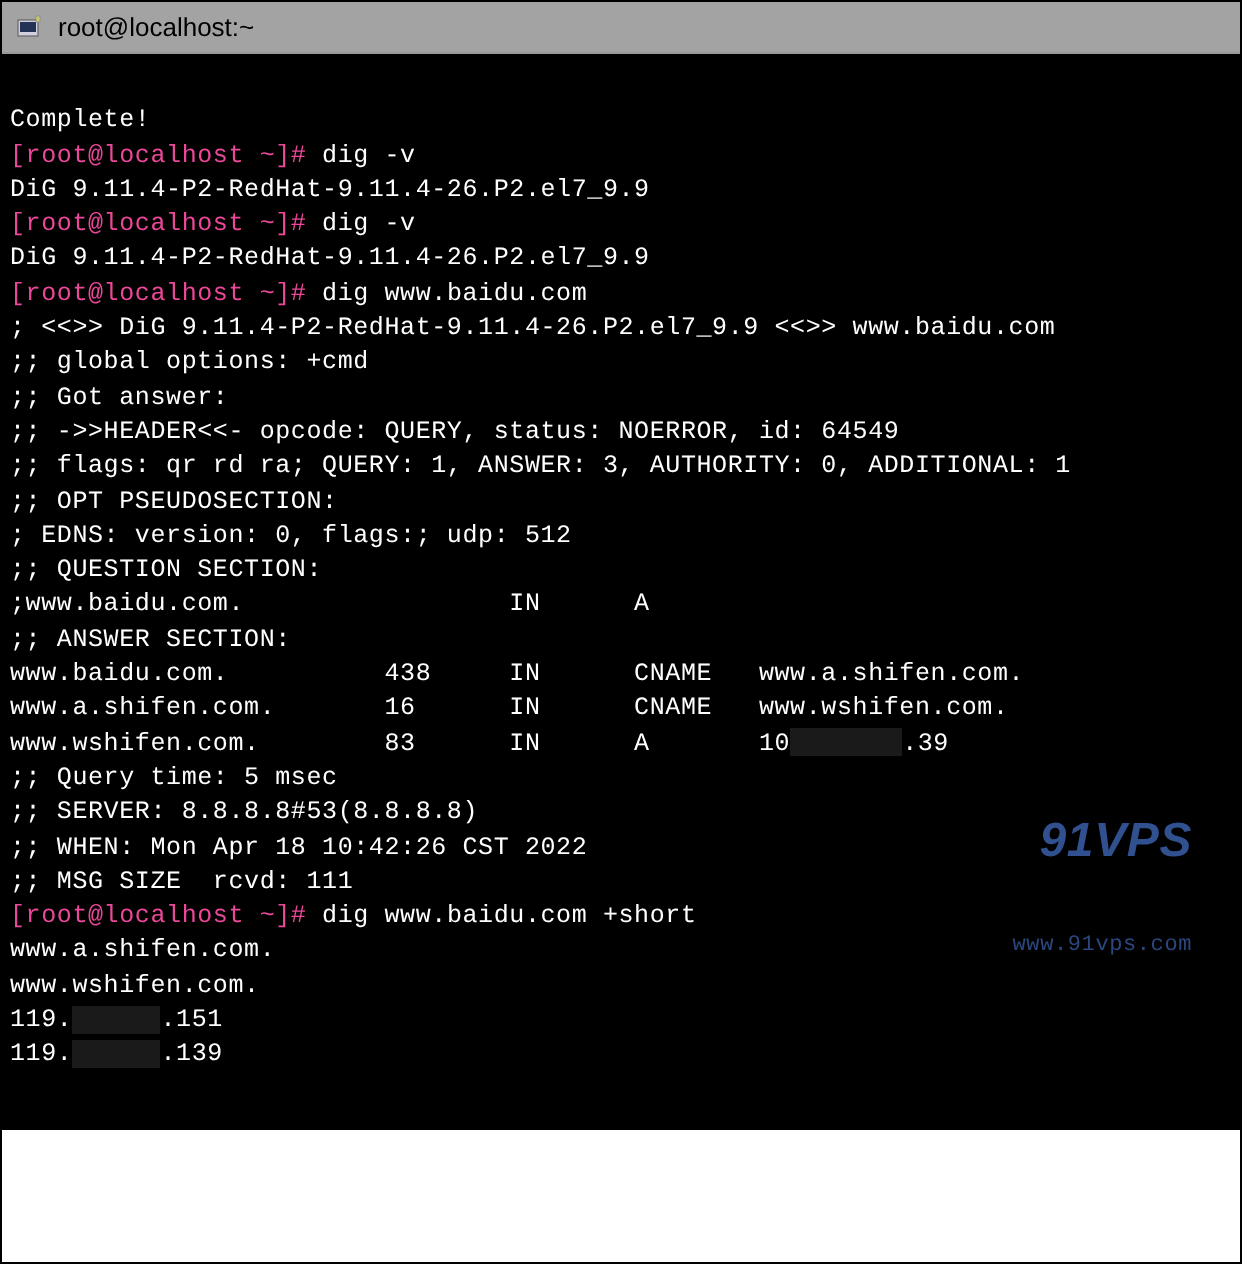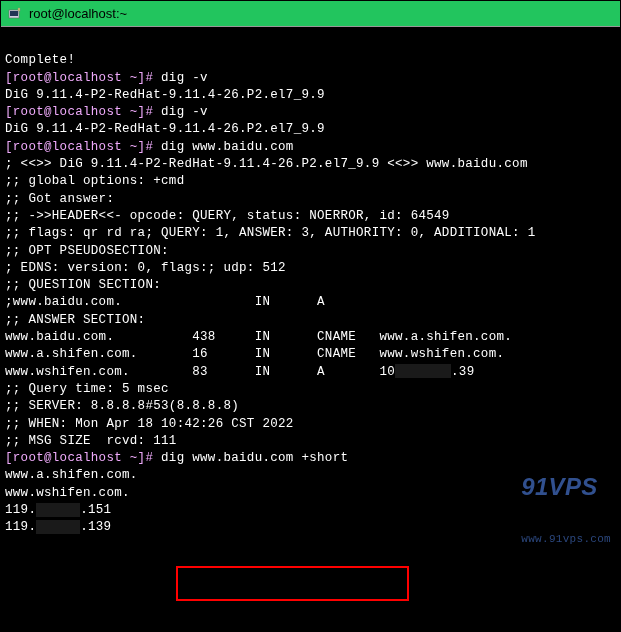--- a/index.html
+++ b/index.html
@@ -11,21 +11,21 @@
       font-family: Tahoma, "Segoe UI", sans-serif;
       font-size: 12px;
       background: #fff;
       width: 621px;
       height: 632px;
       overflow: hidden;
       position: relative;
       border: 1px solid #000;
     }
     .title-bar {
-      background: #22c55e;
+      background: #a3a3a3;
       border-bottom: 1px solid #999;
       height: 26px;
       display: flex;
       align-items: center;
       padding: 0 6px;
       gap: 6px;
     }
     .title-icon {
       width: 16px;
       height: 16px;
@@ -38,38 +38,39 @@
       font-size: 13px;
       font-weight: normal;
     }
     .terminal {
       background: #000;
       color: #fff;
       font-family: "Courier New", monospace;
       font-size: 12.5px;
       line-height: 17.3px;
       padding: 8px 4px 4px 4px;
-      height: 604px;
+      height: 538px;
       white-space: pre;
       overflow: hidden;
       position: relative;
       letter-spacing: 0.3px;
     }
     .prompt {
-      color: #f0abfc;
+      color: #ec4899;
     }
     .highlight-box {
       position: absolute;
       border: 2px solid #ff0000;
       pointer-events: none;
     }
     .watermark {
       position: absolute;
-      right: 9px;
+      right: 24px;
       bottom: 48px;
+      text-align: right;
       pointer-events: none;
     }
     .watermark-main {
       font-family: Arial, sans-serif;
       font-size: 24px;
       font-weight: bold;
       font-style: italic;
       color: #3a5fa8;
       opacity: 0.85;
       line-height: 1;

